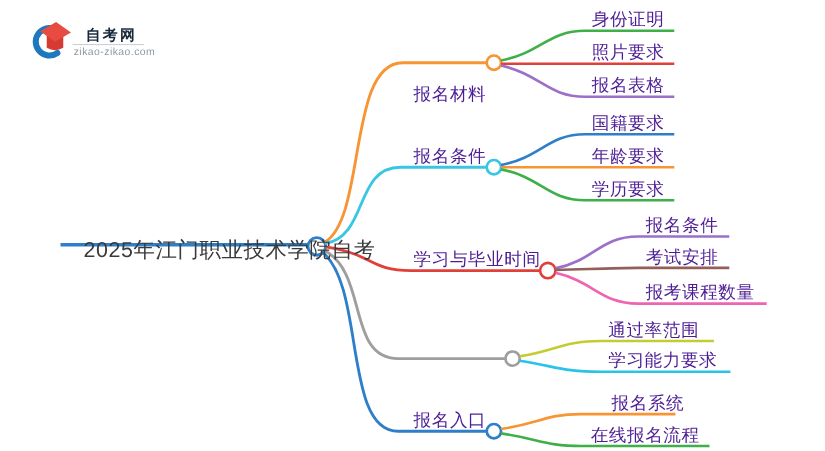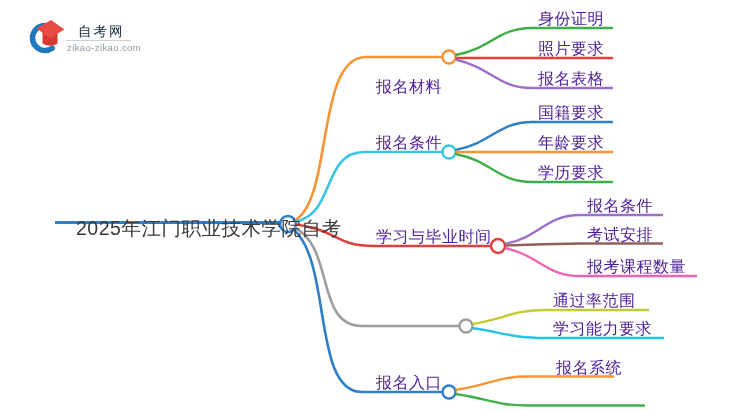--- a/index.html
+++ b/index.html
@@ -9,21 +9,21 @@
     font-family:"Liberation Sans","DejaVu Sans",sans-serif;
   }
   #stage{position:absolute;inset:0;width:750px;height:410px;}
   svg#lines{position:absolute;left:0;top:0;}
   .lbl{
     position:absolute;white-space:nowrap;color:#4c1d95;
     font-size:16px;line-height:19px;letter-spacing:0.5px;
   }
   .root-lbl{font-size:19.5px;line-height:24px;color:#3a3a3a;letter-spacing:0.5px;}
   .logo-name{
-    position:absolute;left:78px;top:24px;font-size:13.5px;font-weight:normal;
+    position:absolute;left:78px;top:24px;font-size:13.5px;font-weight:bold;
     color:#16283a;letter-spacing:2px;line-height:15px;
   }
   .logo-divider{position:absolute;left:66px;top:40px;width:65px;height:1px;background:#c9d2da;}
   .logo-url{position:absolute;left:67px;top:42px;font-size:9.5px;color:#8d99a3;letter-spacing:0.4px;}
 </style>
 </head>
 <body>
 
 <div id="stage">
 
@@ -88,14 +88,15 @@
   <div class="lbl" style="left:376px;top:227px;">学习与毕业时间</div>
   <div class="lbl" style="left:587px;top:196px;">报名条件</div>
   <div class="lbl" style="left:587px;top:224.5px;">考试安排</div>
   <div class="lbl" style="left:587px;top:257px;text-align:right;">报考课程数量</div>
 
   <div class="lbl" style="left:553px;top:291px;">通过率范围</div>
   <div class="lbl" style="left:553px;top:319px;">学习能力要求</div>
 
   <div class="lbl" style="left:376px;top:373px;">报名入口</div>
   <div class="lbl" style="left:556px;top:357.5px;">报名系统</div>
+  <div class="lbl" style="left:537px;top:387px;">在线报名流程</div>
 
 </div>
 
 </body></html>

